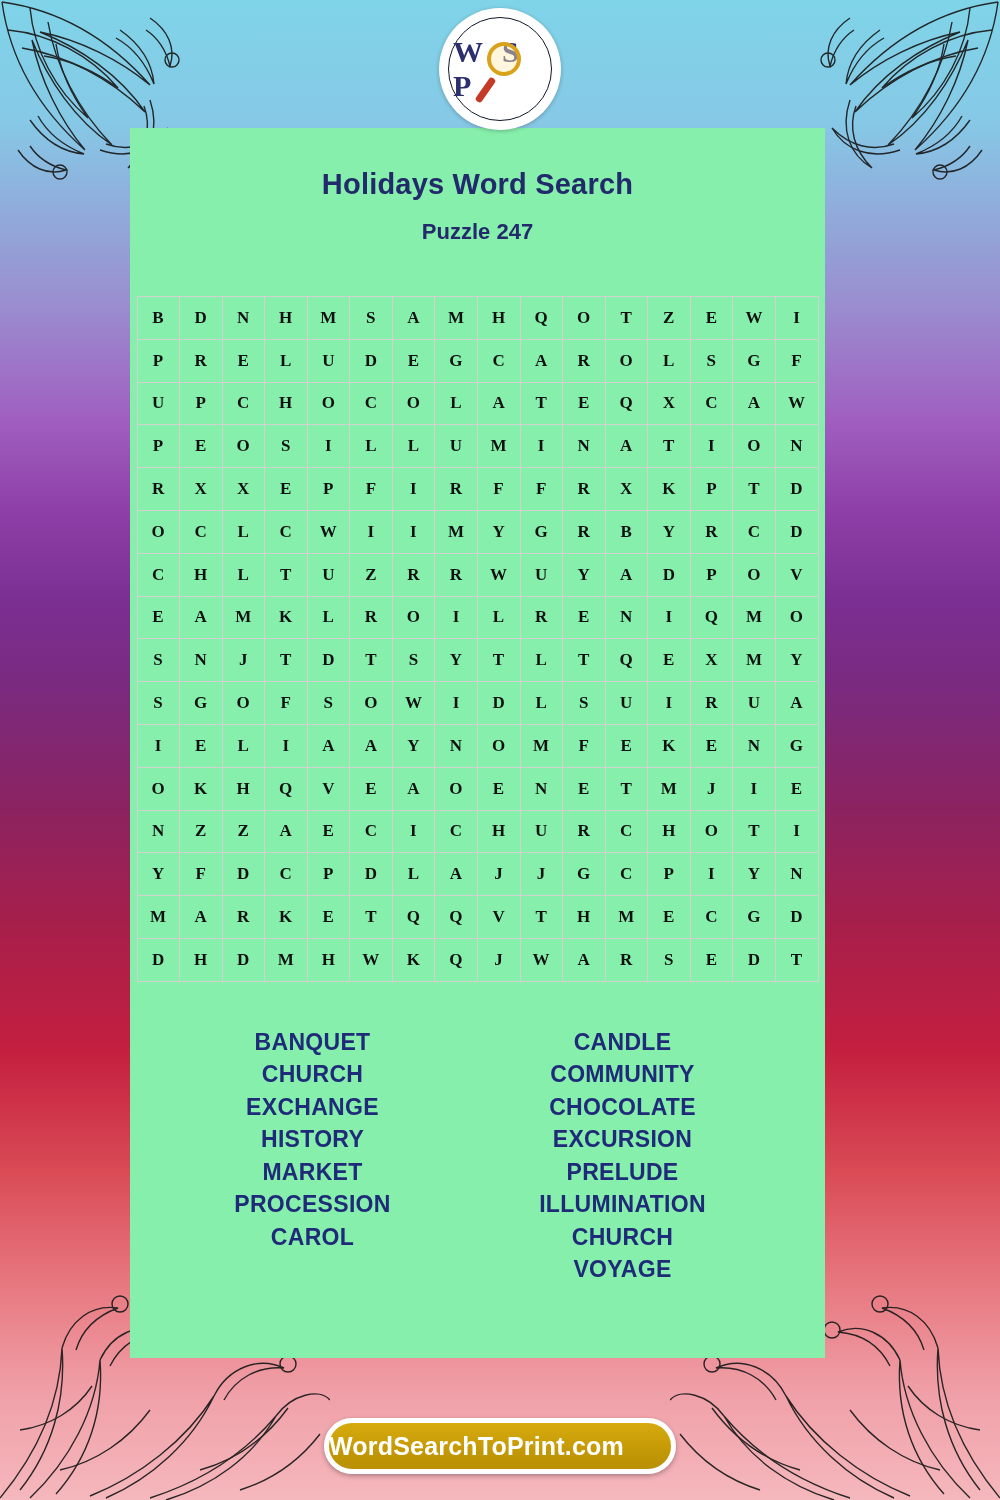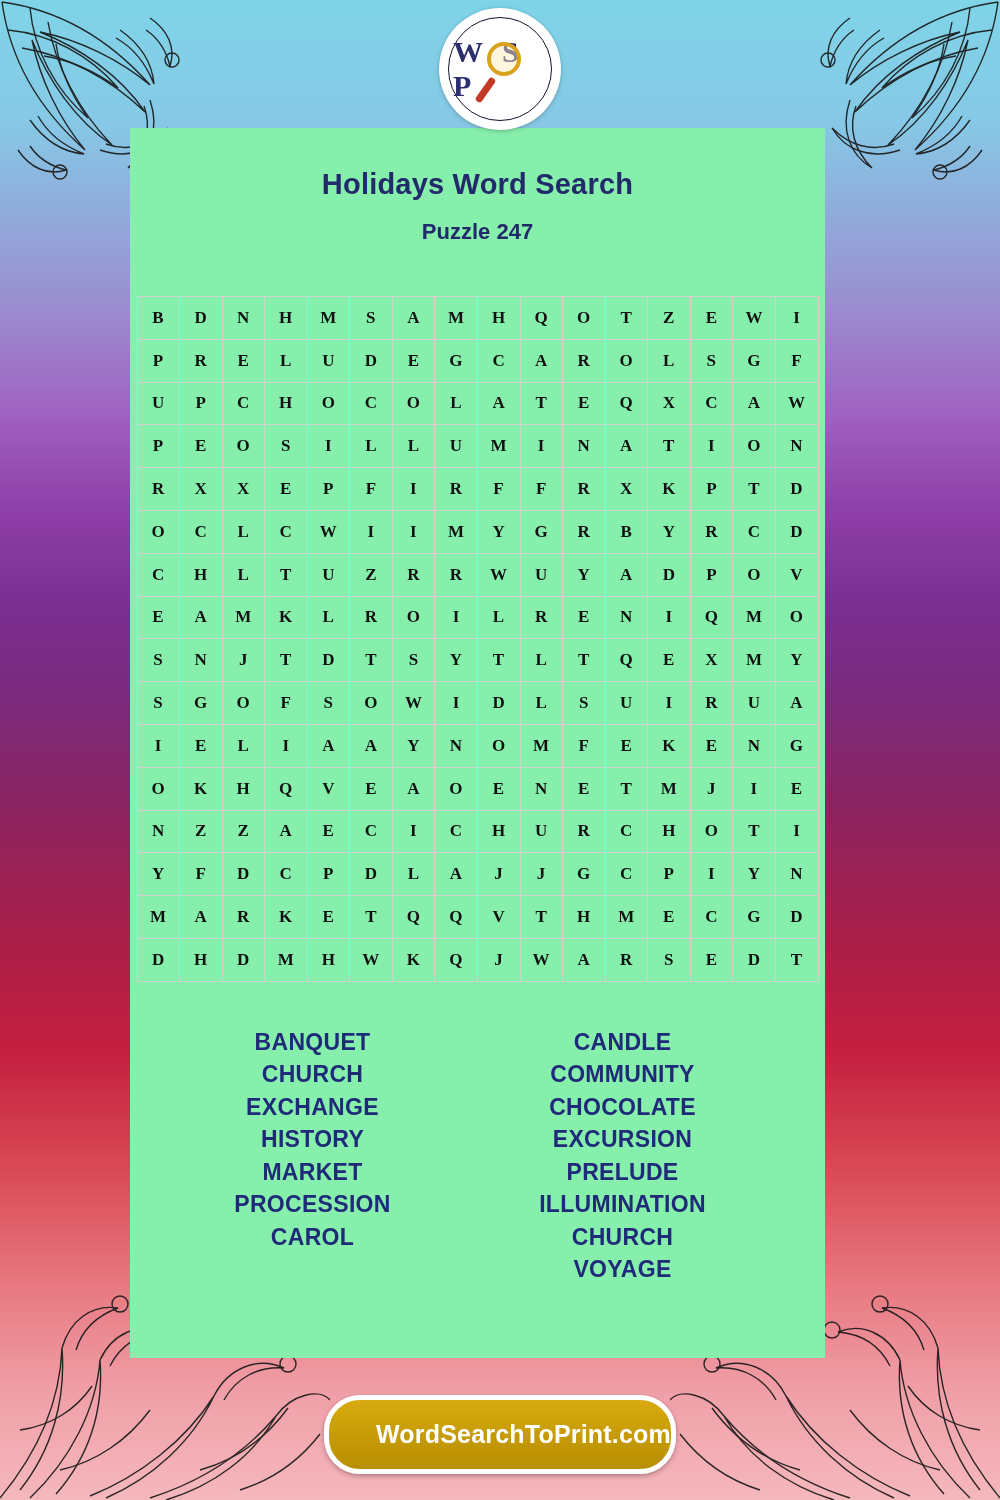--- a/index.html
+++ b/index.html
@@ -153,25 +153,25 @@
     line-height: 32.5px;
     letter-spacing: 0.3px;
   }
 
   
   .footer-btn {
     position: absolute;
     left: 50%;
     bottom: 26px;
     transform: translateX(-50%);
-    width: 352px; height: 79px;
+    width: 352px; height: 56px;
     border-radius: 36px;
     background: linear-gradient(180deg, #d7ab0f 0%, #c59a06 55%, #b98f05 100%);
     border: 5px solid #ffffff;
-    display: flex; align-items: center; justify-content: flex-end;
+    display: flex; align-items: center; justify-content: flex-start;
     z-index: 7;
     box-shadow: 0 2px 5px rgba(0,0,0,0.3);
   }
   .footer-btn span {
     color: #ffffff;
     font-size: 25px;
     font-weight: bold;
     letter-spacing: 0.2px;
   }
 </style>

